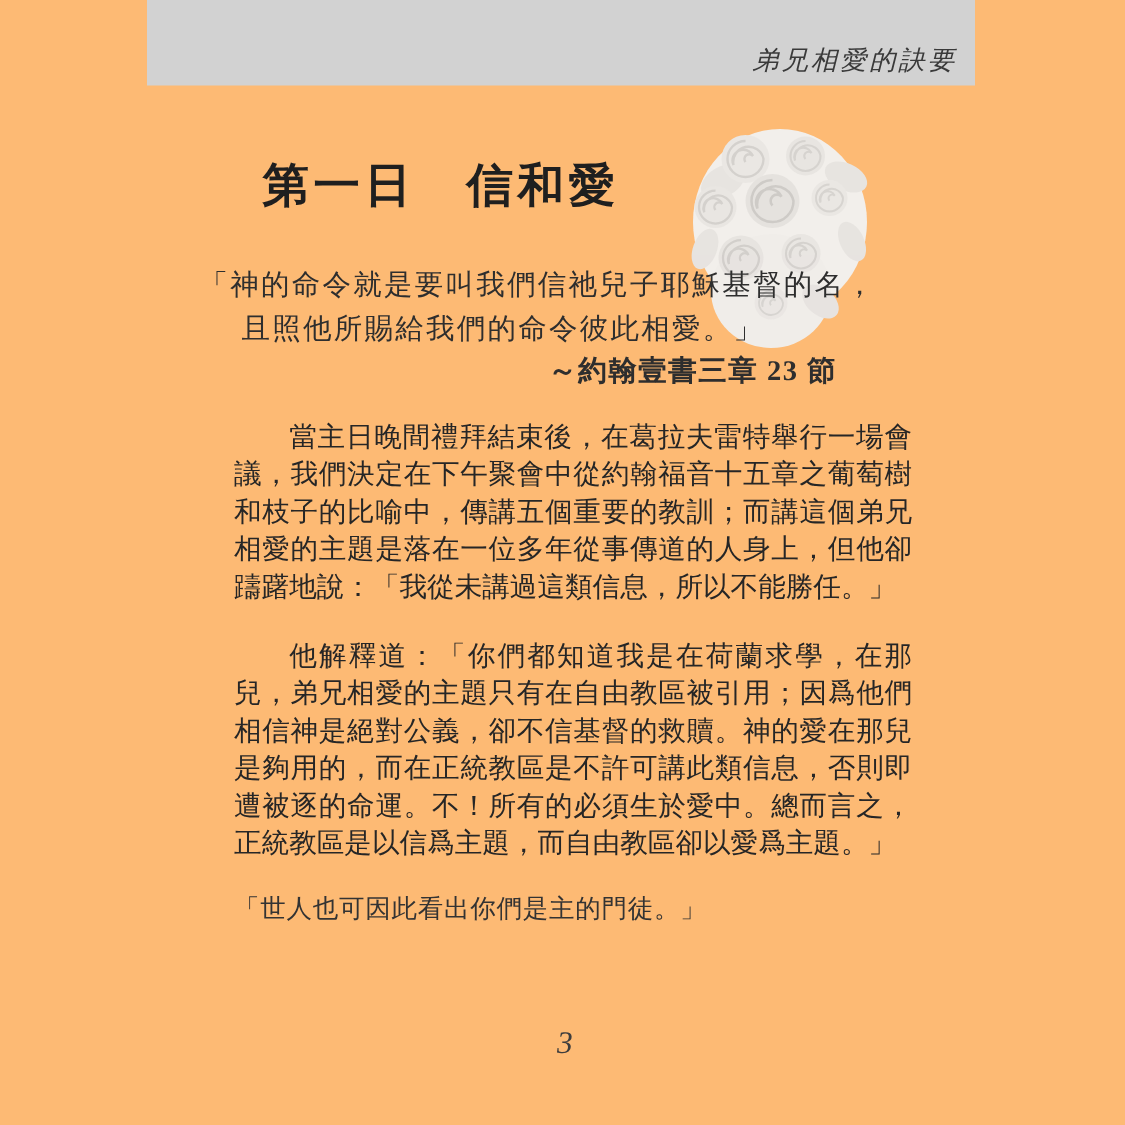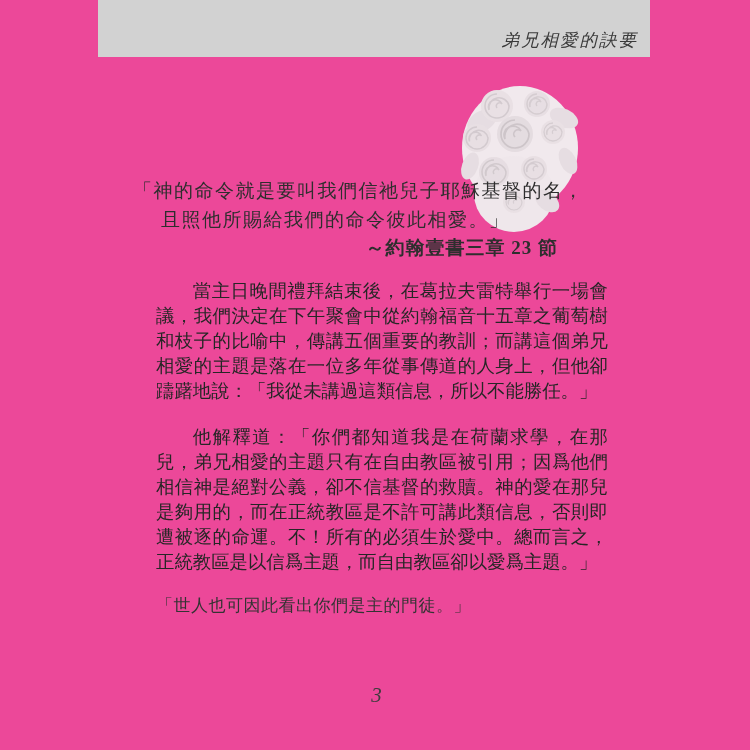--- a/index.html
+++ b/index.html
@@ -1,21 +1,21 @@
 <!DOCTYPE html>
 <html><head>
 <meta charset="utf-8">
 <style>
   * { margin: 0; padding: 0; box-sizing: border-box; }
   html, body { background: #ffffff; }
   .sheet {
     position: relative;
     width: 750px;
     height: 750px;
-    background: #ec4899;
+    background: #fdba74;
     overflow: hidden;
     font-family: "Liberation Serif", serif;
   }
   .header-band {
     position: absolute;
     left: 98px;
     top: 0;
     width: 552px;
     height: 57px;
     background: #d2d2d2;
@@ -146,20 +146,21 @@
         <circle r="13" fill="#e8e8e8"></circle>
         <path d="M0-10A10 10 0 1 0 10 0A7 7 0 1 0-7 3A4 4 0 1 1 4-2A2 2 0 1 0 0 2" fill="none" stroke="#d3d3d3" stroke-width="1.4"></path>
       </g>
       <g transform="translate(62,126)">
         <circle r="11" fill="#e9e9e9"></circle>
         <path d="M0-8A8 8 0 1 0 8 0A5.5 5.5 0 1 0-5.5 2.5A3 3 0 1 1 3-1.5A1.5 1.5 0 1 0 0 1.5" fill="none" stroke="#d6d6d6" stroke-width="1.2"></path>
       </g>
     </g>
   </svg>
 
+  <h1 class="chapter-title">第一日　信和愛</h1>
 
   <div class="quote-block">
     <div class="quote-line-1">「神的命令就是要叫我們信祂兒子耶穌基督的名，</div>
     <div class="quote-line-2">且照他所賜給我們的命令彼此相愛。」</div>
     <div class="quote-attribution">～約翰壹書三章 23 節</div>
   </div>
 
   <div class="body-block">
     <p>當主日晚間禮拜結束後，在葛拉夫雷特舉行一場會議，我們決定在下午聚會中從約翰福音十五章之葡萄樹和枝子的比喻中，傳講五個重要的教訓；而講這個弟兄相愛的主題是落在一位多年從事傳道的人身上，但他卻躊躇地說：「我從未講過這類信息，所以不能勝任。」</p>
     <p>他解釋道：「你們都知道我是在荷蘭求學，在那兒，弟兄相愛的主題只有在自由教區被引用；因爲他們相信神是絕對公義，卻不信基督的救贖。神的愛在那兒是夠用的，而在正統教區是不許可講此類信息，否則即遭被逐的命運。不！所有的必須生於愛中。總而言之，正統教區是以信爲主題，而自由教區卻以愛爲主題。」</p>

